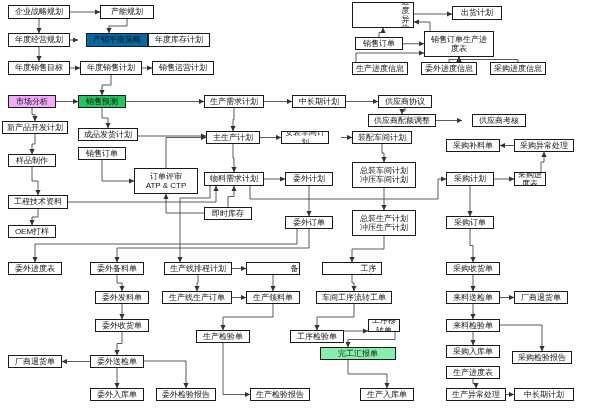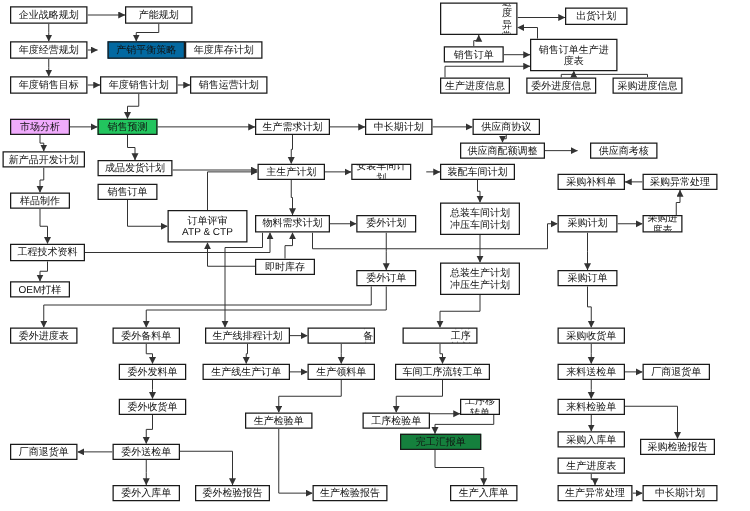--- a/index.html
+++ b/index.html
@@ -164,21 +164,21 @@
       <div class="node" style="left: 316px; top: 291px; width: 76px; height: 13px; border-color: rgb(26, 26, 26); background: rgb(255, 255, 255);">车间工序流转工单</div>
       <div class="node" style="left: 446px; top: 291px; width: 54px; height: 13px; border-color: rgb(26, 26, 26); background: rgb(255, 255, 255);">来料送检单</div>
       <div class="node" style="left: 514px; top: 291px; width: 54px; height: 13px; border-color: rgb(26, 26, 26); background: rgb(255, 255, 255);">厂商退货单</div>
       <div class="node" style="left: 95px; top: 319px; width: 54px; height: 13px; border-color: rgb(26, 26, 26); background: rgb(255, 255, 255);">委外收货单</div>
       <div class="node" style="left: 196px; top: 330px; width: 54px; height: 13px; border-color: rgb(26, 26, 26); background: rgb(255, 255, 255);">生产检验单</div>
       <div class="node" style="left: 290px; top: 330px; width: 54px; height: 13px; border-color: rgb(26, 26, 26); background: rgb(255, 255, 255);">工序检验单</div>
       <div class="node" style="left: 368px; top: 319px; width: 32px; height: 13px; border-color: rgb(26, 26, 26); background: rgb(255, 255, 255);">工序移转单</div>
       <div class="node" style="left: 446px; top: 319px; width: 54px; height: 13px; border-color: rgb(26, 26, 26); background: rgb(255, 255, 255);">来料检验单</div>
       <div class="node" style="left: 8px; top: 355px; width: 54px; height: 13px; border-color: rgb(26, 26, 26); background: rgb(255, 255, 255);">厂商退货单</div>
       <div class="node" style="left: 90px; top: 355px; width: 54px; height: 13px; border-color: rgb(26, 26, 26); background: rgb(255, 255, 255);">委外送检单</div>
-      <div class="node" style="left: 320px; top: 347px; width: 65px; height: 13px; border-color: rgb(26, 26, 26); background: #15803d;">完工汇报单</div>
+      <div class="node" style="left: 320px; top: 347px; width: 76px; height: 13px; border-color: rgb(26, 26, 26); background: #86efac;">完工汇报单</div>
       <div class="node" style="left: 446px; top: 345px; width: 54px; height: 13px; border-color: rgb(26, 26, 26); background: rgb(255, 255, 255);">采购入库单</div>
       <div class="node" style="left: 512px; top: 351px; width: 60px; height: 13px; border-color: rgb(26, 26, 26); background: rgb(255, 255, 255);">采购检验报告</div>
       <div class="node" style="left: 446px; top: 366px; width: 54px; height: 13px; border-color: rgb(26, 26, 26); background: rgb(255, 255, 255);">生产进度表</div>
       <div class="node" style="left: 90px; top: 388px; width: 54px; height: 13px; border-color: rgb(26, 26, 26); background: rgb(255, 255, 255);">委外入库单</div>
       <div class="node" style="left: 156px; top: 388px; width: 60px; height: 13px; border-color: rgb(26, 26, 26); background: rgb(255, 255, 255);">委外检验报告</div>
       <div class="node" style="left: 250px; top: 388px; width: 60px; height: 13px; border-color: rgb(26, 26, 26); background: rgb(255, 255, 255);">生产检验报告</div>
       <div class="node" style="left: 360px; top: 388px; width: 54px; height: 13px; border-color: rgb(26, 26, 26); background: rgb(255, 255, 255);">生产入库单</div>
       <div class="node" style="left: 446px; top: 388px; width: 60px; height: 13px; border-color: rgb(26, 26, 26); background: rgb(255, 255, 255);">生产异常处理</div>
       <div class="node" style="left: 514px; top: 388px; width: 60px; height: 13px; border-color: rgb(26, 26, 26); background: rgb(255, 255, 255);">中长期计划</div>
     </div>

